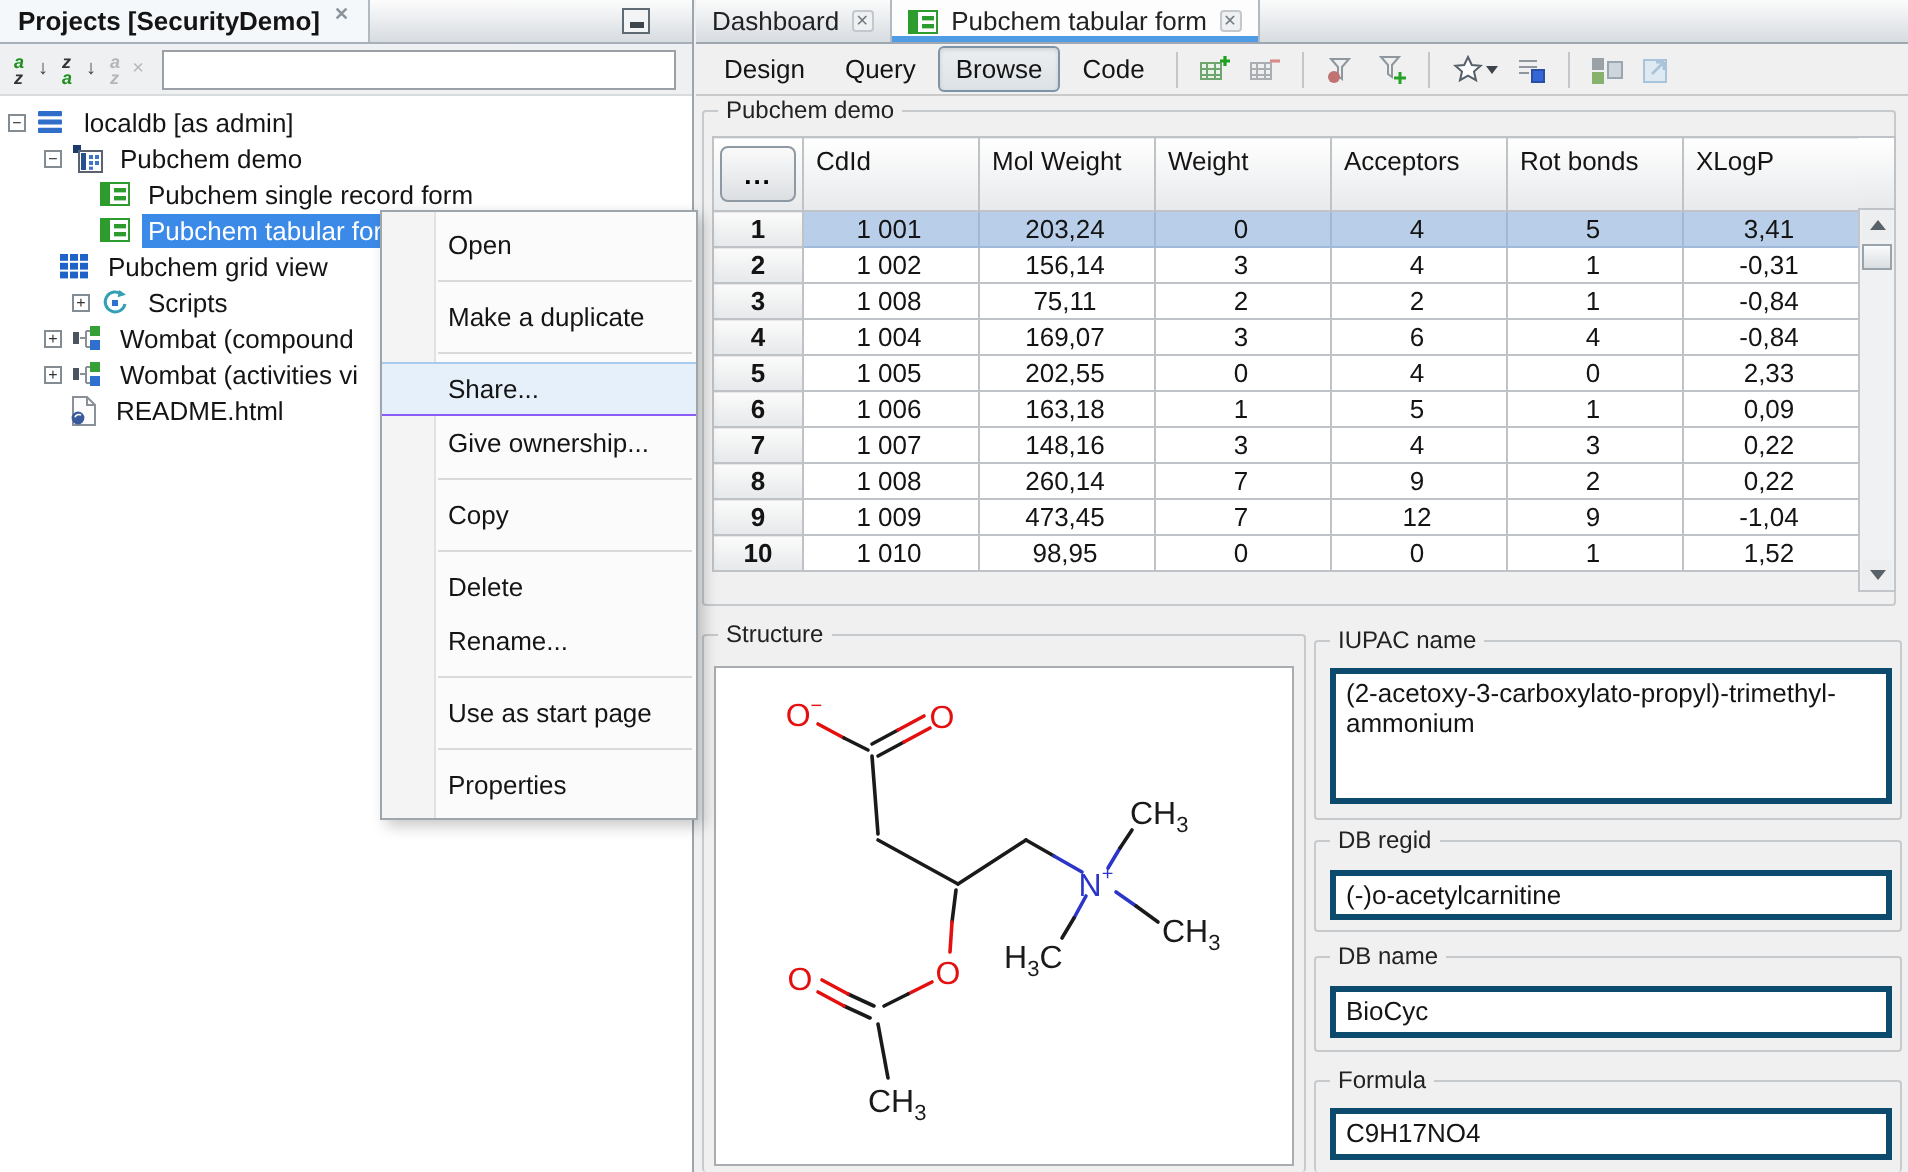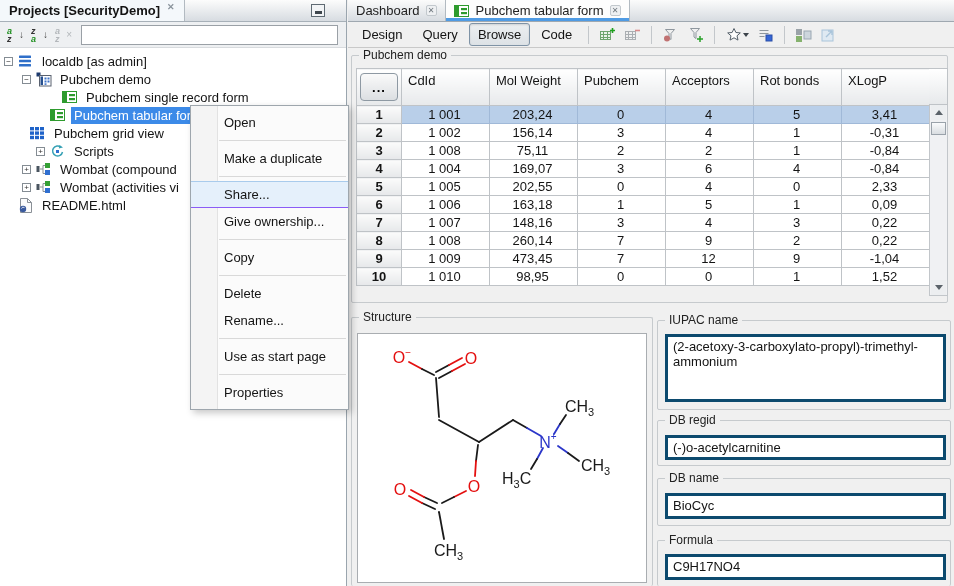--- a/index.html
+++ b/index.html
@@ -147,21 +147,21 @@
                 <rect x="11.5" y="5.5" width="2" height="2"></rect>
                 <rect x="8.5" y="8.5" width="2" height="2"></rect>
                 <rect x="11.5" y="8.5" width="2" height="2"></rect>
                 <rect x="8.5" y="11.3" width="2" height="1.6"></rect>
               </g>
             </svg>
         </span>
         <span class="tlabel">Pubchem demo</span>
       </div>
 
-      <div class="trow" style="padding-left:48px">
+      <div class="trow" style="padding-left:36px">
         <span class="expsp"></span>
         <span class="ticon">
           <svg width="16" height="14">
               <rect x="0.5" y="1.5" width="14" height="11" fill="#fff" stroke="#2e9b2e"></rect>
               <rect x="0.5" y="1.5" width="4.5" height="11" fill="#2e9b2e"></rect>
               <rect x="7" y="4" width="6" height="2.2" fill="#2e9b2e"></rect>
               <rect x="7" y="8" width="6" height="2.2" fill="#2e9b2e"></rect>
             </svg>
         </span>
         <span class="tlabel">Pubchem single record form</span>
@@ -231,21 +231,21 @@
           <svg width="16" height="14">
               <rect x="0.5" y="4" width="3" height="6" fill="#4a5560"></rect>
               <path d="M4 7h3M7 3.5v8M7 3.5h2M7 11.5h2" stroke="#8a9097" fill="none"></path>
               <rect x="9" y="1" width="5" height="5" fill="#35a035"></rect>
               <rect x="9" y="8" width="5" height="5" fill="#2f6fd0"></rect>
             </svg>
         </span>
         <span class="tlabel">Wombat (activities vi</span>
       </div>
 
-      <div class="trow" style="padding-left:4px">
+      <div class="trow" style="padding-left:20px">
         <span class="expsp"></span>
         <span class="ticon">
           <svg width="16" height="15">
               <path d="M2.5 0.5h7l4 4v10h-11z" fill="#fcfcfc" stroke="#8a9097"></path>
               <path d="M9.5 0.5v4h4" fill="none" stroke="#8a9097"></path>
               <circle cx="5" cy="11" r="3.2" fill="#3a5a9e"></circle>
               <path d="M3.5 10.6a2 2 0 0 1 3-1" stroke="#fff" fill="none" stroke-width="0.8"></path>
             </svg>
         </span>
         <span class="tlabel">README.html</span>
@@ -371,21 +371,21 @@
               <col style="width:88px">
               <col style="width:88px">
             </colgroup>
           <thead>
             <tr>
               <th class="cornr">
                 <button class="dotsbtn">...</button>
               </th>
               <th>CdId</th>
               <th>Mol Weight</th>
-              <th>Pubchem</th>
+              <th>Weight</th>
               <th>Acceptors</th>
               <th>Rot bonds</th>
               <th>XLogP</th>
             </tr>
           </thead>
           <tbody>
             <tr class="sel">
               <td class="rn">1</td>
               <td class="c">1 001</td>
               <td class="c">203,24</td>

